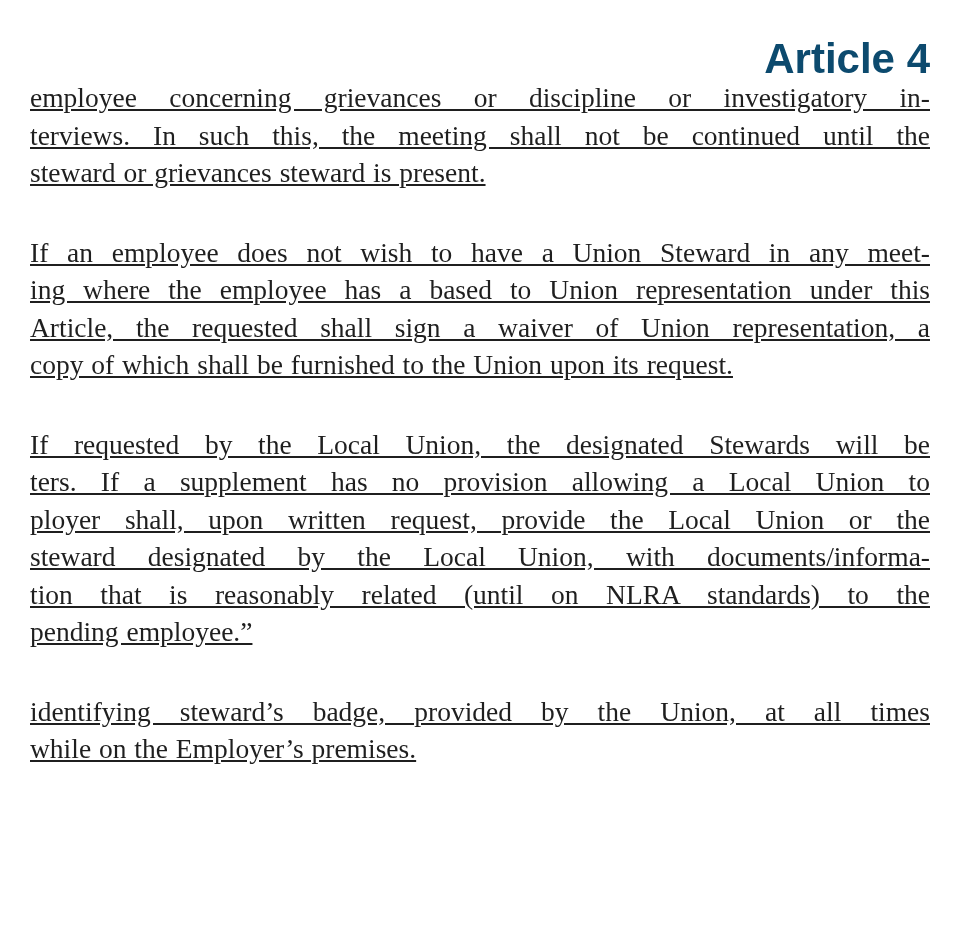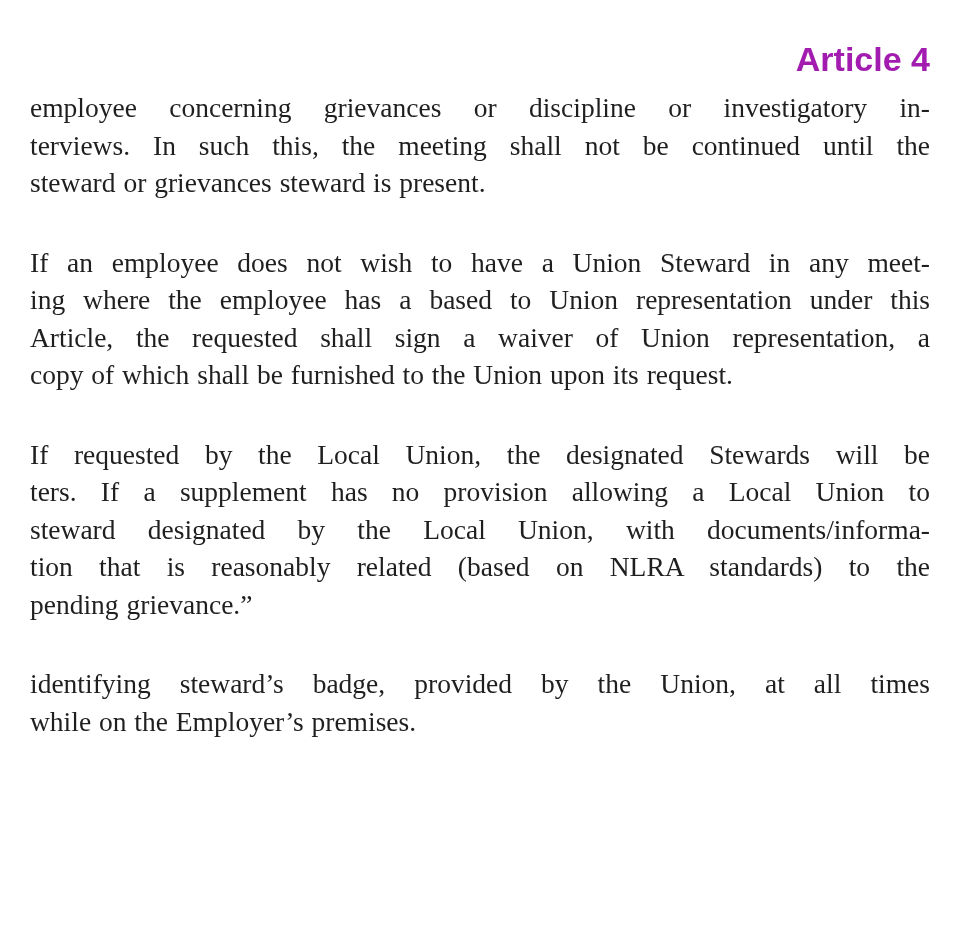--- a/index.html
+++ b/index.html
@@ -15,30 +15,31 @@
     overflow: hidden;
     box-sizing: border-box;
     padding: 0 30px;
     font-family: "Liberation Serif", serif;
     color: #1f1f1f;
   }
   .doc-header {
     margin-top: 42px;
     font-family: "Liberation Sans", sans-serif;
     font-weight: bold;
-    font-size: 34px;
+    font-size: 42px;
     line-height: 34px;
     text-align: right;
-    color: #a21caf;
+    color: #0c4a6e;
     letter-spacing: 0px;
   }
   .doc-body {
-    margin-top: 13px;
+    margin-top: 3px;
     font-size: 27.5px;
     line-height: 37.5px;
+    text-decoration: underline;
   }
   .paragraph {
     margin: 0 0 42px 0;
   }
   .paragraph:last-child {
     margin-bottom: 0;
   }
   .line {
     text-align: justify;
     text-align-last: justify;
@@ -61,22 +62,23 @@
       </div>
       <div class="paragraph">
         <div class="line">If an employee does not wish to have a Union Steward in any meet-</div>
         <div class="line">ing where the employee has a based to Union representation under this</div>
         <div class="line">Article, the requested shall sign a waiver of Union representation, a</div>
         <div class="line last">copy of which shall be furnished to the Union upon its request.</div>
       </div>
       <div class="paragraph">
         <div class="line">If requested by the Local Union, the designated Stewards will be</div>
         <div class="line">ters. If a supplement has no provision allowing a Local Union to</div>
+        <div class="line">ployer shall, upon written request, provide the Local Union or the</div>
         <div class="line">steward designated by the Local Union, with documents/informa-</div>
-        <div class="line">tion that is reasonably related (based on NLRA standards) to the</div>
-        <div class="line last">pending grievance.”</div>
+        <div class="line">tion that is reasonably related (until on NLRA standards) to the</div>
+        <div class="line last">pending employee.”</div>
       </div>
       <div class="paragraph">
         <div class="line">identifying steward’s badge, provided by the Union, at all times</div>
         <div class="line last">while on the Employer’s premises.</div>
       </div>
     </div>
 </div>
 
 </body></html>

